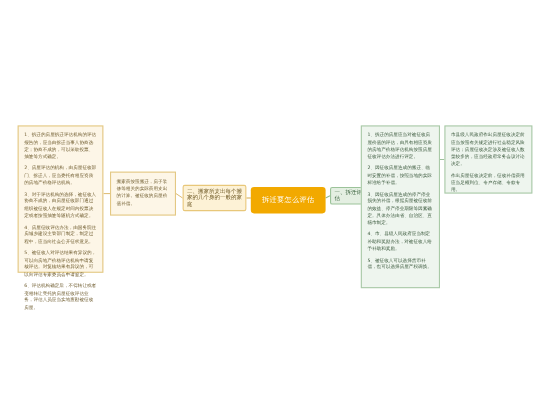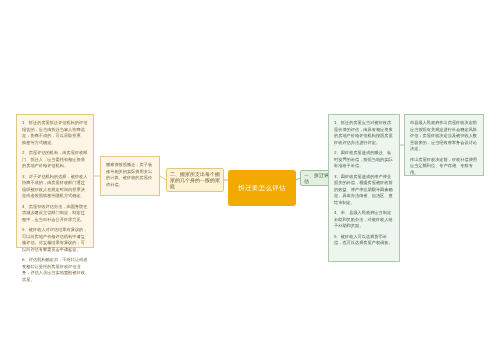--- a/index.html
+++ b/index.html
@@ -5,21 +5,21 @@
   html,body{margin:0;padding:0;}
   body{
     width:500px;height:360px;background:#ffffff;
     font-family:"DejaVu Sans","Liberation Sans",sans-serif;
     overflow:hidden;position:relative;
   }
   .canvas{position:absolute;left:0;top:0;width:500px;height:360px;}
 
   
   .center-node{
-    position:absolute;left:228px;top:170px;width:68px;height:36px;
+    position:absolute;left:228px;top:170px;width:68px;height:24px;
     background:#f2a900;border-radius:3px;
     display:flex;align-items:center;justify-content:center;
     color:#ffffff;font-size:6.5px;letter-spacing:.3px;white-space:nowrap;
   }
 
   
   .pill{
     position:absolute;height:16px;border-radius:2px;
     display:flex;align-items:center;
     font-size:5px;line-height:1.25;padding:1px 3px;box-sizing:border-box;

